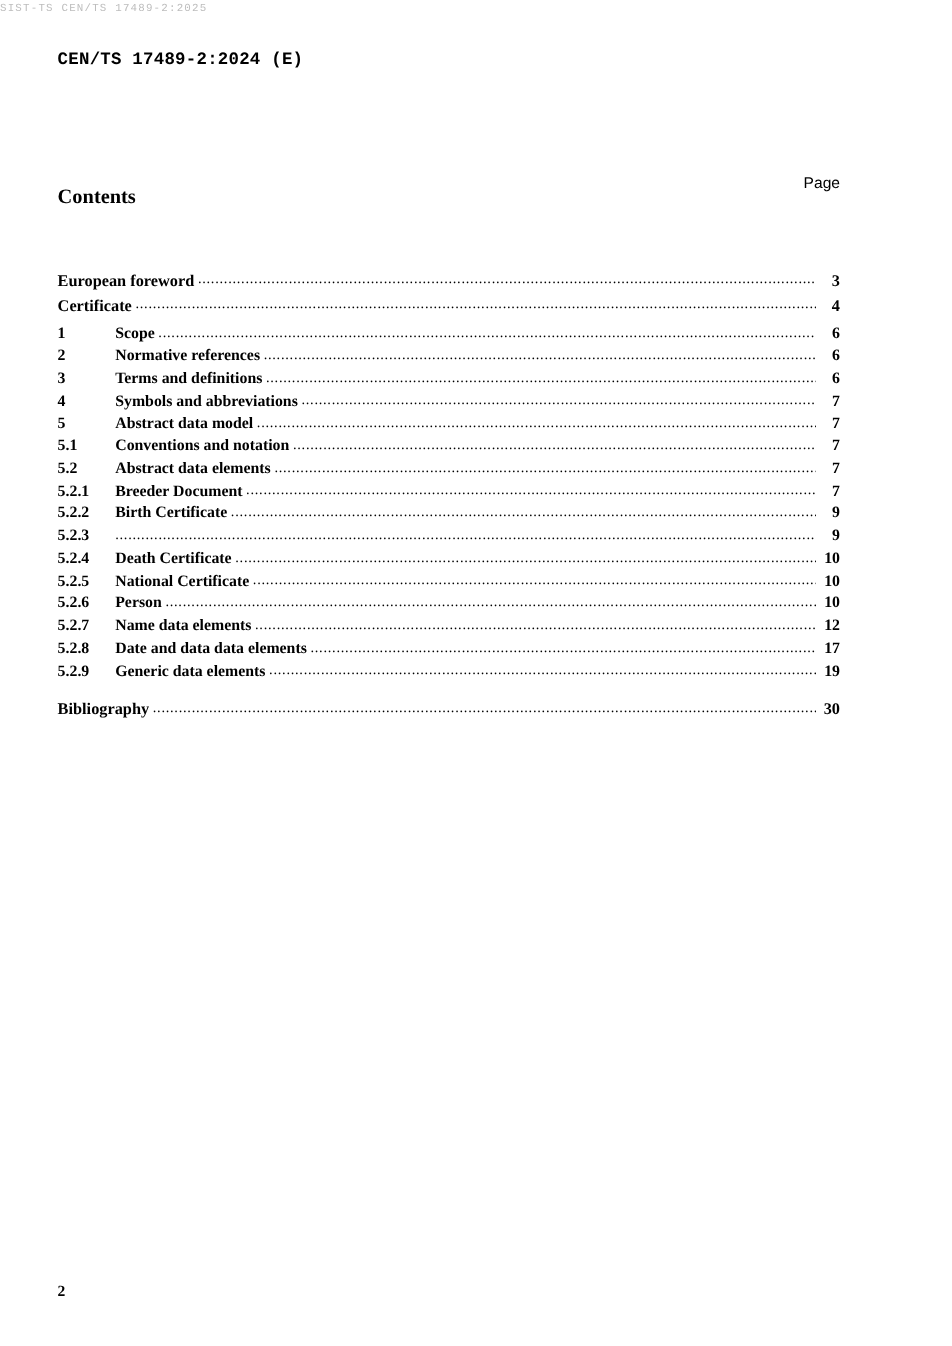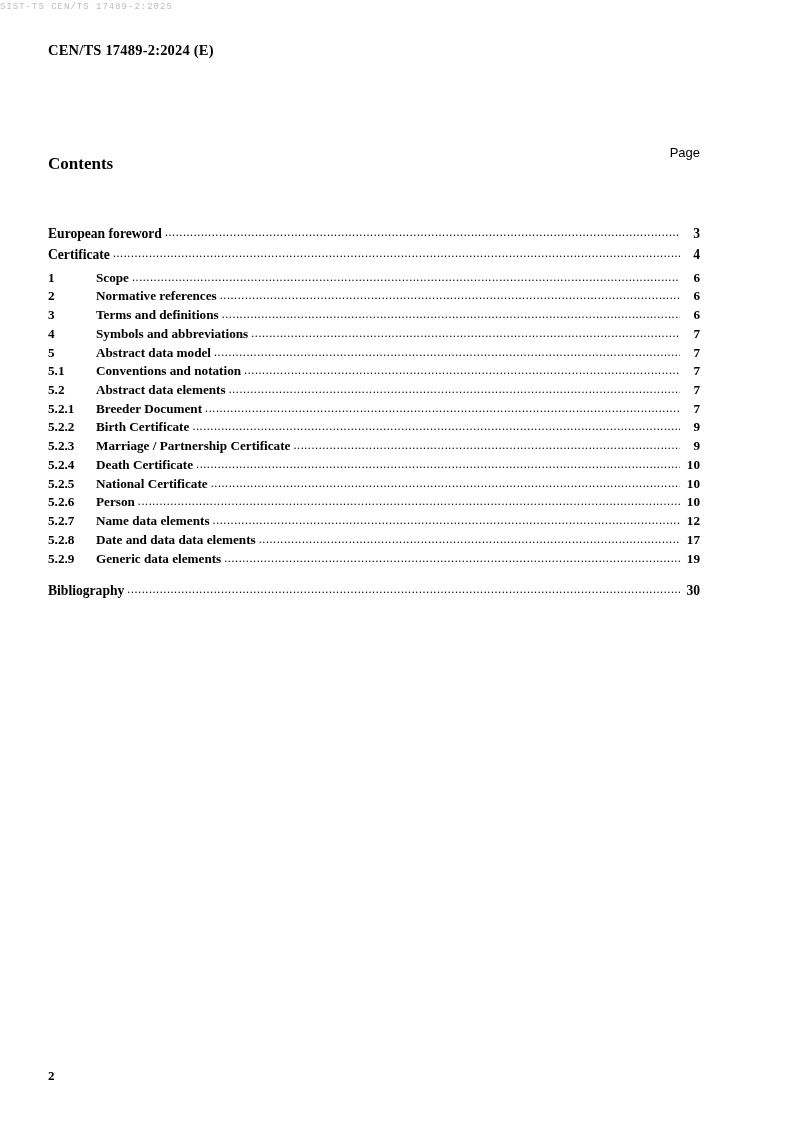--- a/index.html
+++ b/index.html
@@ -24,21 +24,21 @@
     text-align: left;
     font-family: "Liberation Mono", monospace;
     font-size: 9px;
     letter-spacing: 1px;
     color: #bdbdbd;
   }
   .doc-ref {
     position: absolute;
     top: 42px;
     left: 48px;
-    font-family: Liberation Serif, serif;
+    font-family: Liberation Mono, monospace;
     font-weight: bold;
     font-size: 14.5px;
     letter-spacing: 0.2px;
   }
   .contents-head {
     position: absolute;
     top: 154px;
     left: 48px;
     font-family: "Liberation Serif", serif;
     font-weight: bold;
@@ -187,21 +187,20 @@
         <span class="toc-pg">7</span>
       </div>
       <div class="toc-row numbered">
         <span class="toc-num">5.2.2</span>
         <span class="toc-title">Birth Certificate</span>
         <span class="toc-dots">...........................................................................................................................................................................................................................</span>
         <span class="toc-pg">9</span>
       </div>
       <div class="toc-row numbered">
         <span class="toc-num">5.2.3</span>
-        <span class="toc-title">Marriage / Partnership Certificate</span>
         <span class="toc-dots">...........................................................................................................................................................................................................................</span>
         <span class="toc-pg">9</span>
       </div>
       <div class="toc-row numbered">
         <span class="toc-num">5.2.4</span>
         <span class="toc-title">Death Certificate</span>
         <span class="toc-dots">...........................................................................................................................................................................................................................</span>
         <span class="toc-pg">10</span>
       </div>
       <div class="toc-row numbered">

